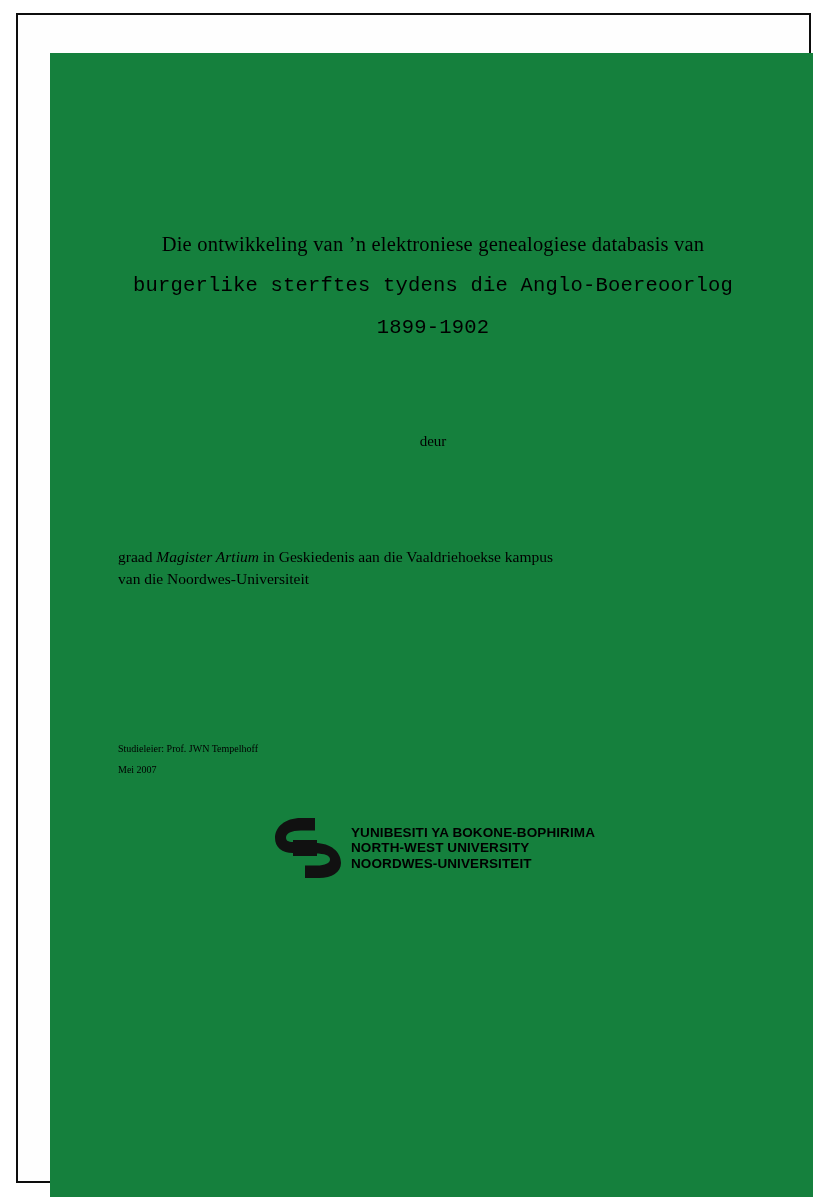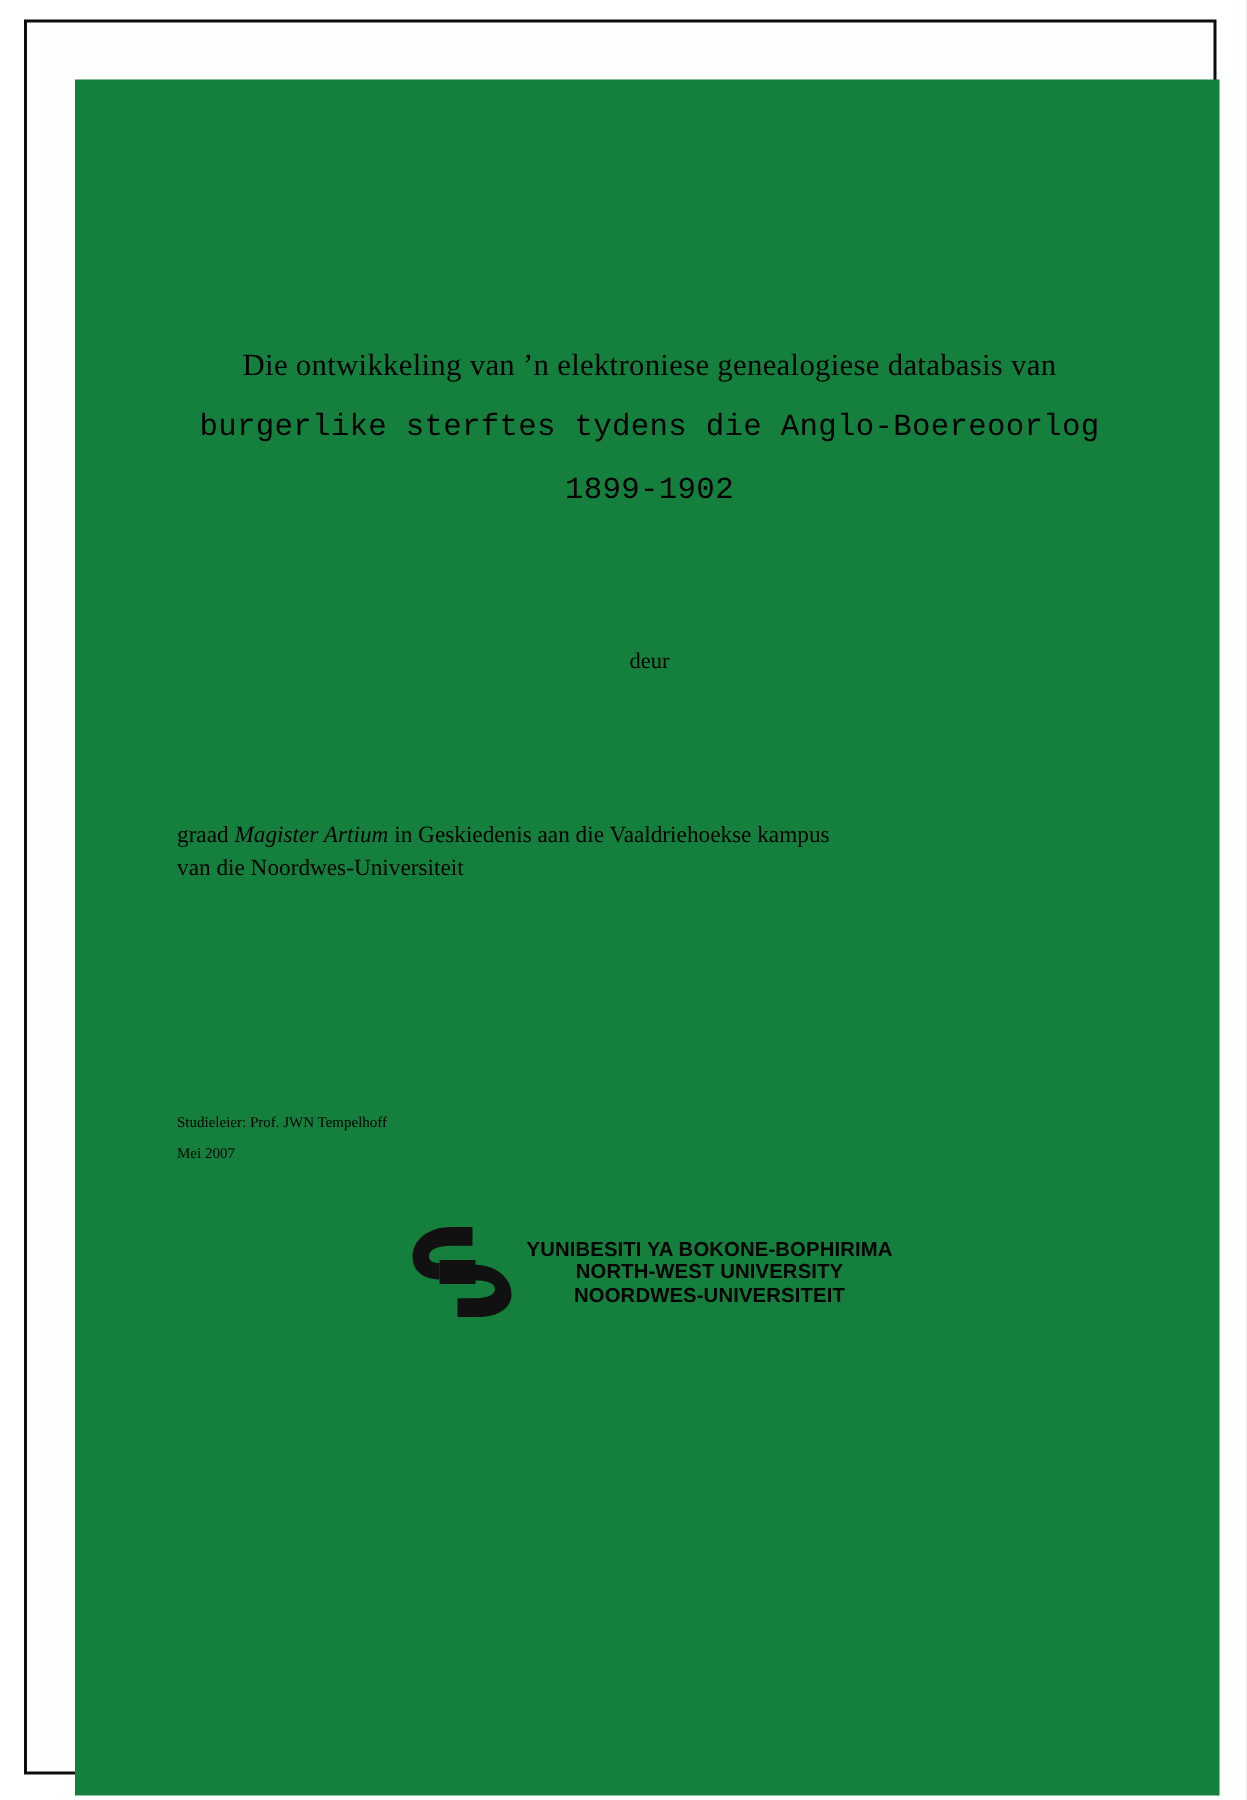--- a/index.html
+++ b/index.html
@@ -88,21 +88,20 @@
     line-height: 21px;
   }
   .supervisor .ln {
     display: block;
   }
   .logo-wrap {
     margin-top: 36px;
     display: flex;
     align-items: center;
     justify-content: center;
-    text-align: center;
   }
   .logo-mark {
     width: 74px;
     height: 64px;
     margin-right: 6px;
     flex: none;
   }
   .logo-text {
     font-family: "Liberation Sans", sans-serif;
     font-size: 13.5px;

